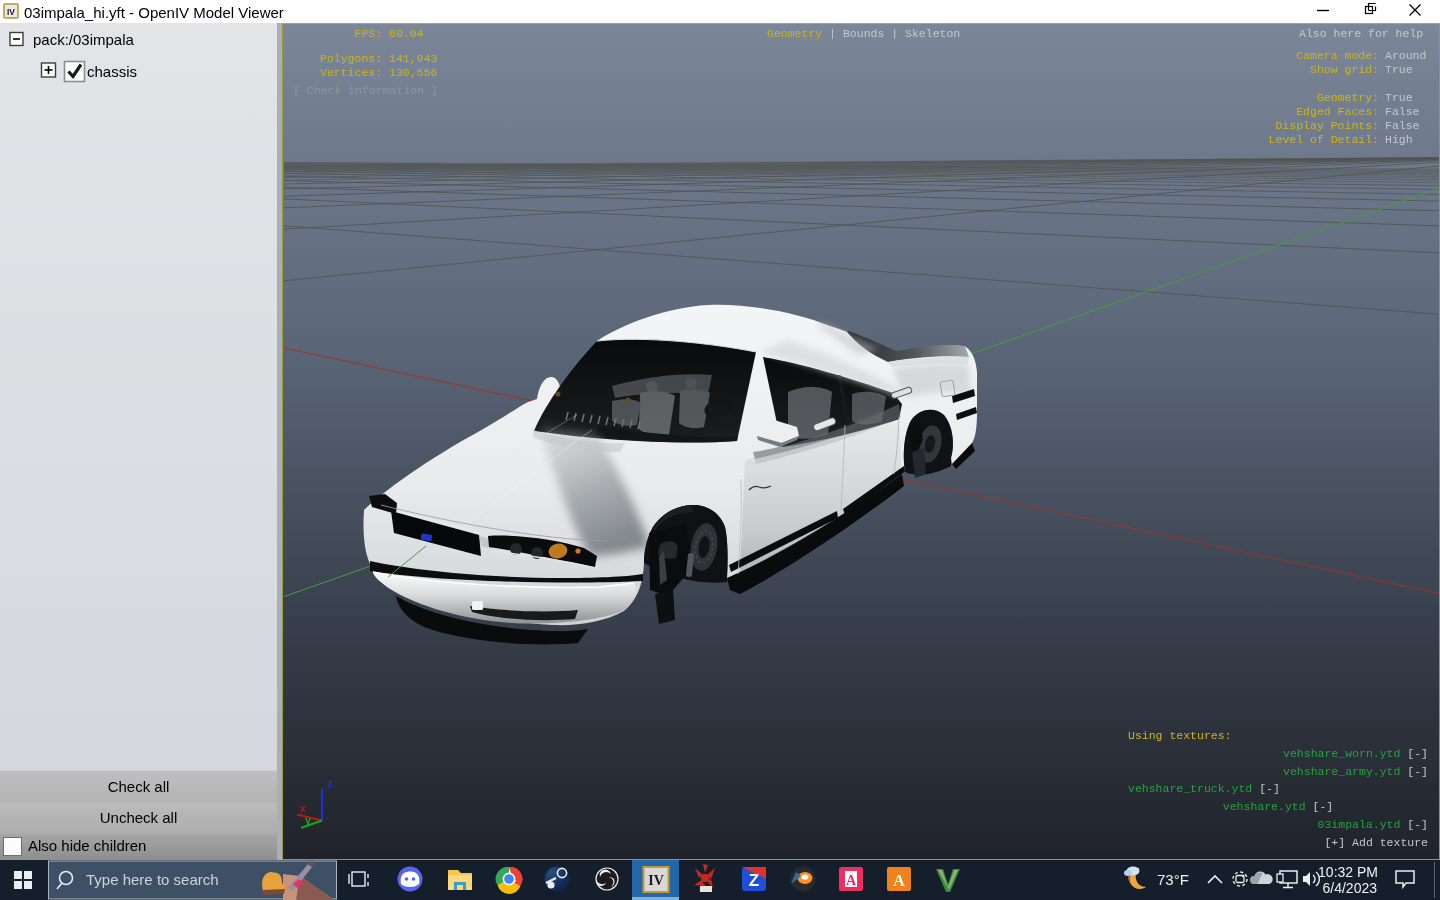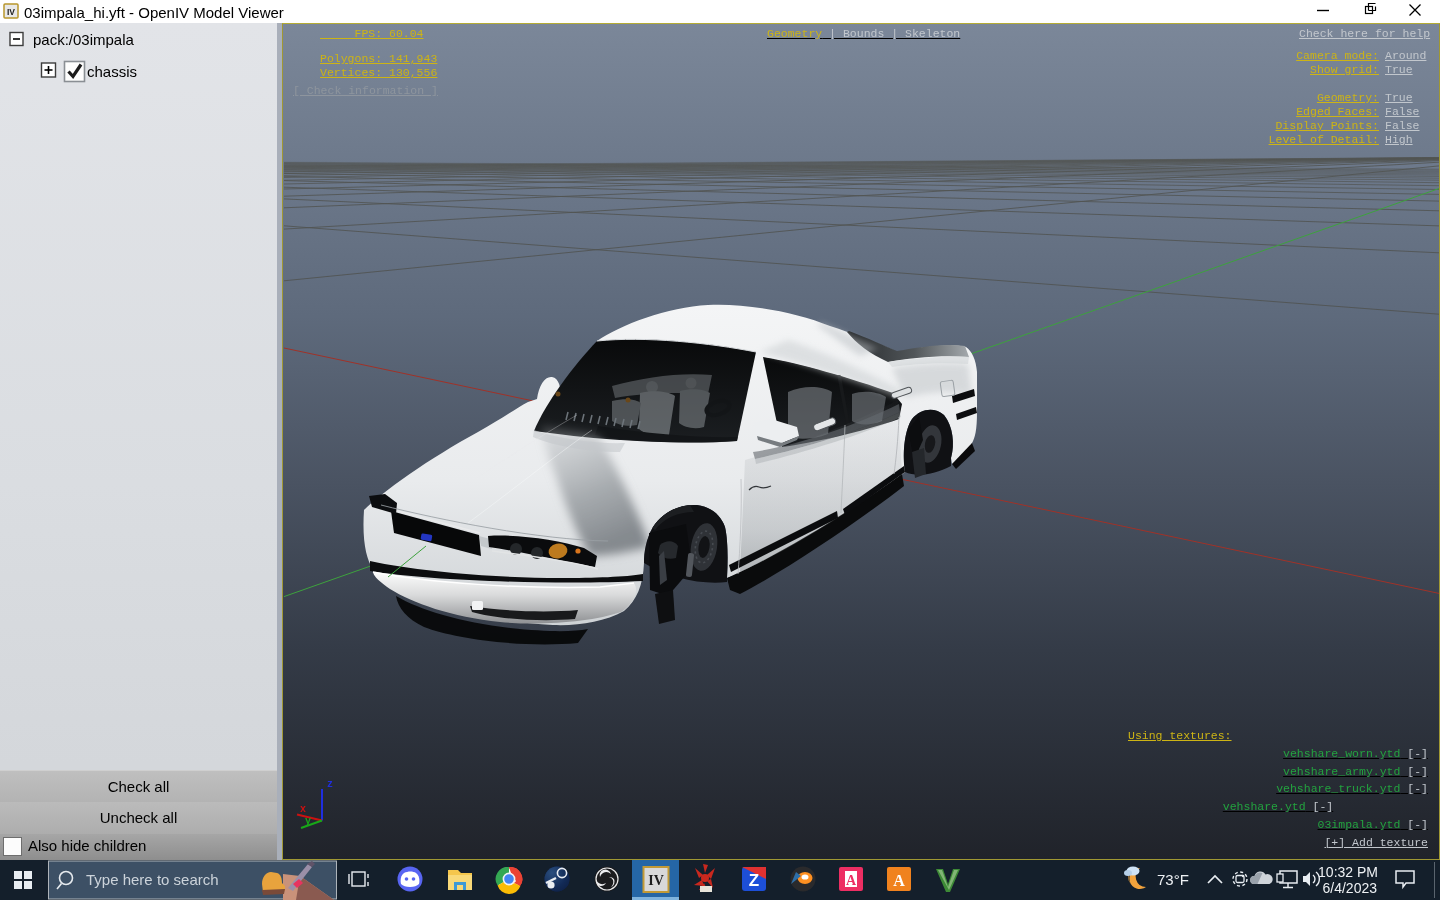--- a/index.html
+++ b/index.html
@@ -6,21 +6,21 @@
 #titlebar { position:absolute; left:0; top:0; width:1440px; height:23px; background:#fff; }
 #titlebar .ttl { position:absolute; left:24px; top:4px; font-size:15px; color:#000; }
 #panel { position:absolute; left:0; top:23px; width:277px; height:837px;
   background:linear-gradient(#e2e4e8, #dadde1 55%, #d2d5d9); }
 #sep { position:absolute; left:277px; top:23px; width:5px; height:837px; background:#a9afba; }
 #viewport { position:absolute; left:282px; top:23px; width:1158px; height:837px;
   border:1px solid #a09833; border-top-color:#b5ac35;
   background:linear-gradient(#7b8799, #5e6a7c 35%, #4a5362 55%, #343b47 75%, #20232a); }
 #vp-svg { position:absolute; left:282px; top:23px; width:1158px; height:837px; }
 .mono { position:absolute; font-family:"Liberation Mono", monospace; font-size:11.5px;
-  letter-spacing:0; white-space:pre; line-height:14px;text-decoration:underline; }
+  letter-spacing:0; white-space:pre; line-height:14px; }
 .yel { color:#cdb415; } .lgr { color:#c2c7cd; } .grn { color:#23a33f; }
 #taskbar { position:absolute; left:0; top:860px; width:1440px; height:40px; background:#141f2b; }
 </style></head><body>
 <div id="titlebar">
  <svg width="1440" height="23" style="position:absolute;left:0;top:0">
   <rect x="4" y="4" width="14" height="14" fill="#e8e8e8" stroke="#b8962c" stroke-width="1.5" rx="1"></rect>
   <text x="11" y="14.5" font-size="8.5" font-weight="bold" font-family="Liberation Sans" text-anchor="middle" fill="#222">IV</text>
   <line x1="1317" y1="10.5" x2="1329" y2="10.5" stroke="#000" stroke-width="1.4"></line>
   <rect x="1365.5" y="6.5" width="7" height="7" fill="none" stroke="#000" stroke-width="1.2"></rect>
   <rect x="1368.5" y="3.5" width="7" height="7" fill="none" stroke="#000" stroke-width="1.2" stroke-dasharray="7 3 11 0"></rect>
@@ -288,37 +288,37 @@
     <text x="300" y="812" font-size="10" font-weight="bold" fill="#cc1111" font-family="Liberation Mono">x</text>
     <text x="305" y="824" font-size="10" font-weight="bold" fill="#18a818" font-family="Liberation Mono">y</text>
   </g>
 </svg>
 
 <div class="mono yel" style="left:320px;top:27px">     FPS: 60.04</div>
 <div class="mono yel" style="left:320px;top:52px">Polygons: 141,943
 Vertices: 130,556</div>
 <div class="mono" style="left:293px;top:84px;color:#8e959e">[ Check information ]</div>
 <div class="mono" style="left:767px;top:27px"><span class="yel">Geometry</span><span class="lgr"> | Bounds | Skeleton</span></div>
-<div class="mono lgr" style="left:1299px;top:27px">Check here for help</div>
+<div class="mono lgr" style="left:1299px;top:27px">Also here for help</div>
 <div class="mono yel" style="left:1000px;top:49px;width:379px;text-align:right">Camera mode:
 Show grid:</div>
 <div class="mono lgr" style="left:1385px;top:49px">Around
 True</div>
 <div class="mono yel" style="left:1000px;top:91px;width:379px;text-align:right">Geometry:
 Edged Faces:
 Display Points:
 Level of Detail:</div>
 <div class="mono lgr" style="left:1385px;top:91px">True
 False
 False
 High</div>
 <div class="mono yel" style="left:1128px;top:729px;width:300px;text-align:left">Using textures:</div>
 <div class="mono" style="left:1128px;top:747px;width:300px;text-align:right"><span class="grn">vehshare_worn.ytd</span><span class="lgr"> [-]</span></div>
 <div class="mono" style="left:1128px;top:764.7px;width:300px;text-align:right"><span class="grn">vehshare_army.ytd</span><span class="lgr"> [-]</span></div>
-<div class="mono" style="left:1128px;top:782.4px;width:300px;text-align:right"><span class="grn">vehshare_truck.ytd</span><span class="lgr"> [-]</span></div>
+<div class="mono" style="left:1128px;top:782.4px;width:300px;"><span class="grn">vehshare_truck.ytd</span><span class="lgr"> [-]</span></div>
 <div class="mono" style="left:1128px;top:800.1px;width:300px;text-align:center"><span class="grn">vehshare.ytd</span><span class="lgr"> [-]</span></div>
 <div class="mono" style="left:1128px;top:817.8px;width:300px;text-align:right"><span class="grn">03impala.ytd</span><span class="lgr"> [-]</span></div>
 <div class="mono lgr" style="left:1128px;top:835.5px;width:300px;text-align:right">[+] Add texture</div>
 
 <div id="taskbar"></div>
 
 <svg width="1440" height="40" viewBox="0 860 1440 40" style="position:absolute;left:0;top:860px">
 
  <g fill="#e8edf2">
   <rect x="14" y="871" width="8" height="8"></rect>

